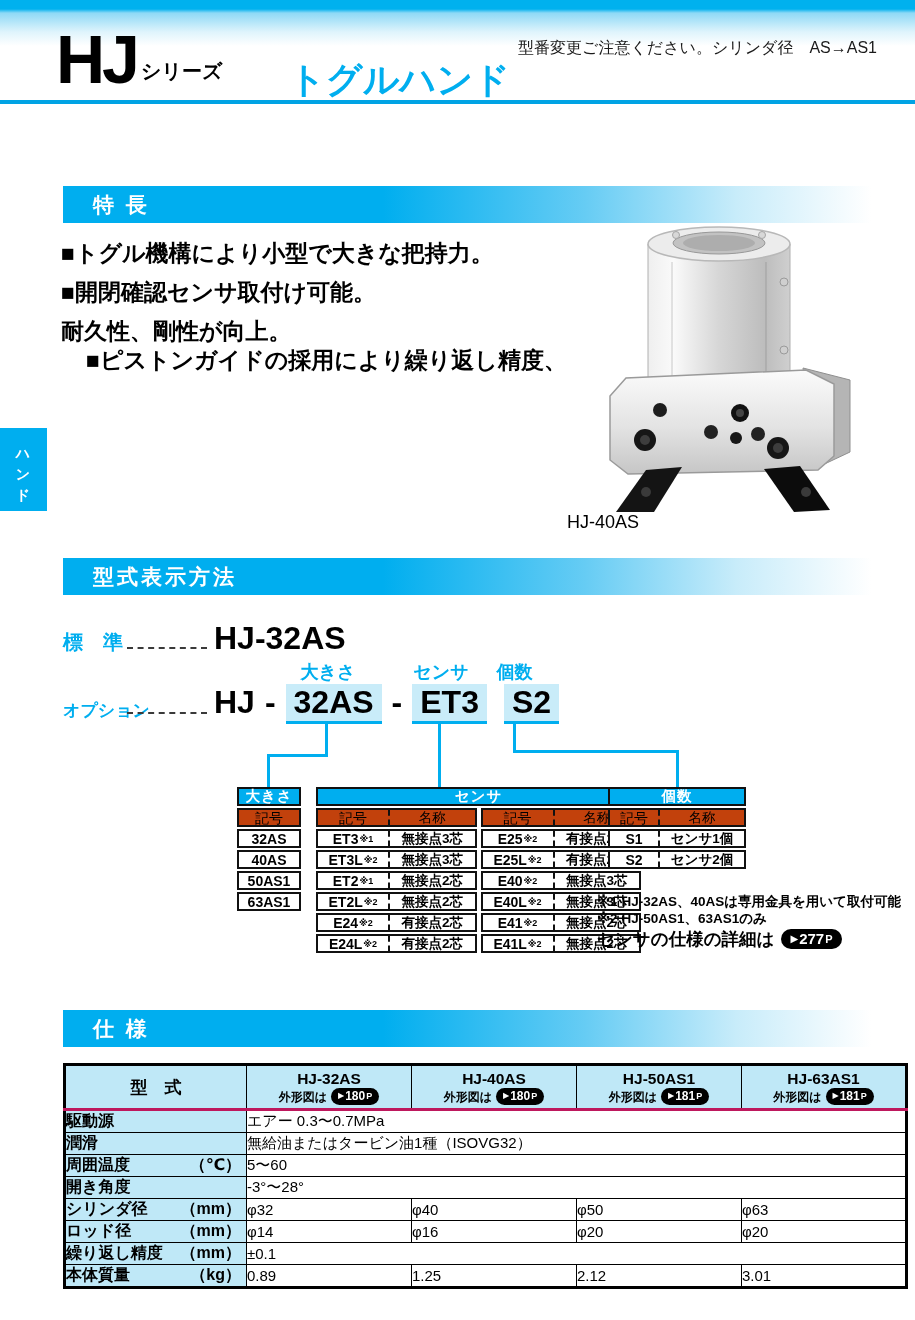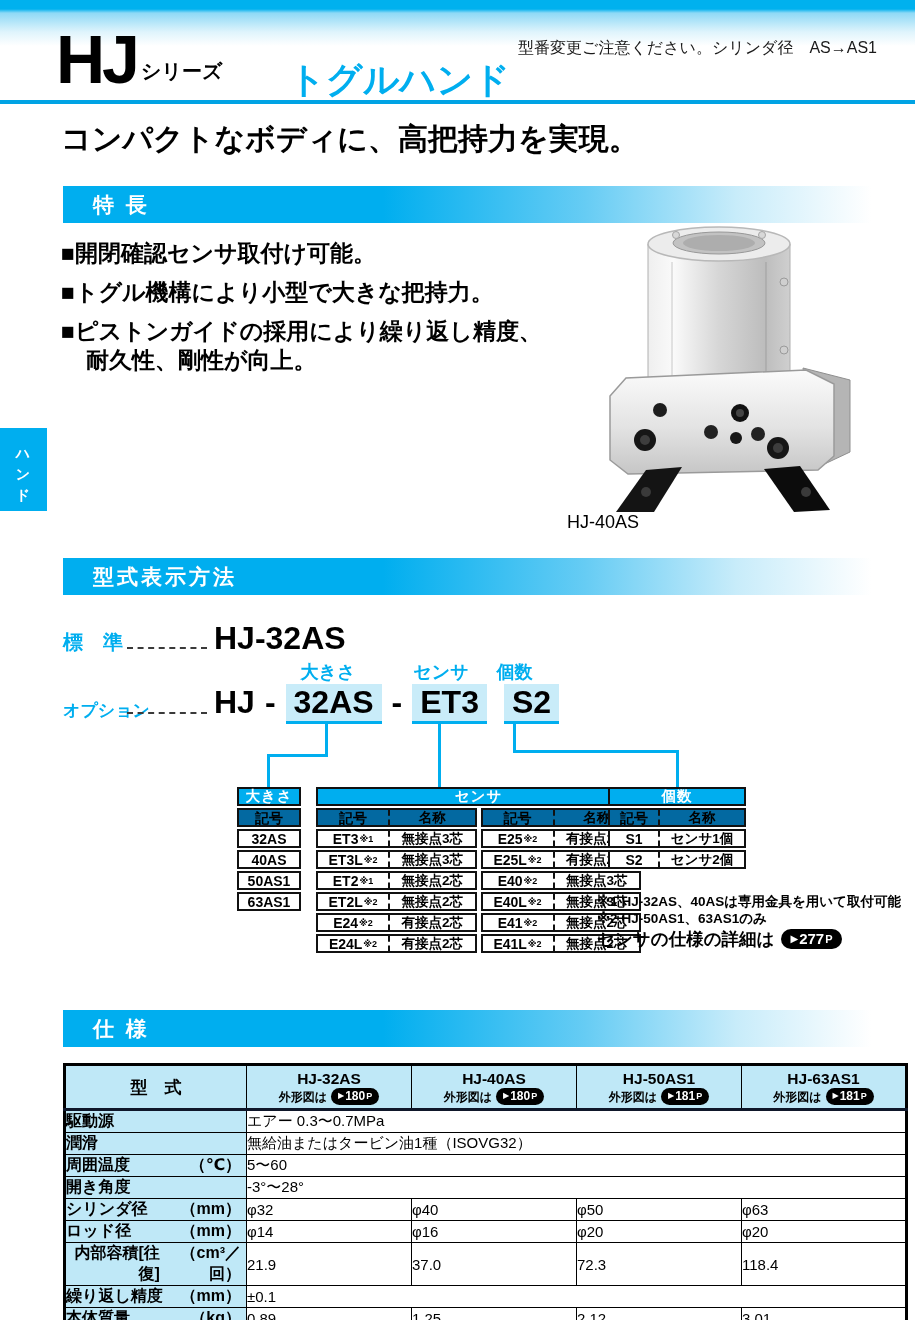--- a/index.html
+++ b/index.html
@@ -60,21 +60,21 @@
   .c2v { left:438px; top:721px; width:3px; height:67px; }
   .c3v { left:513px; top:721px; width:3px; height:32px; }
   .c3h { left:513px; top:750px; width:166px; height:3px; }
   .c3d { left:676px; top:750px; width:3px; height:38px; }
 
   
   .tbl { position:absolute; display:flex; flex-direction:column; gap:2px; }
   .tcell { border:2px solid #111; background:#fff; height:19px; display:flex; align-items:center;
     justify-content:center; font-size:14px; font-weight:700; line-height:1; }
   .thead { background:#00aeef; color:#fff; font-size:14.5px; letter-spacing:1px; }
-  .tsub { background:#0369a1; font-weight:700; }
+  .tsub { background:#c2410c; font-weight:400; }
   .size-tbl { left:237px; top:787px; width:64px; }
   .sensor-wrap { position:absolute; left:316px; top:787px; width:325px; display:flex; flex-direction:column; gap:2px; }
   .sensor-cols { display:flex; gap:4px; }
   .scol { display:flex; flex-direction:column; gap:2px; flex:1; }
   .pair { justify-content:flex-start; padding:0; }
   .pcode { width:72px; height:100%; border-right:2px dashed #111; display:flex; align-items:center; justify-content:center; }
   .pname { flex:1; text-align:center; font-size:13.5px; }
   sup.note { font-size:9px; line-height:0; margin-left:1px; }
   .qty-tbl { left:608px; top:787px; width:138px; }
   .qty-tbl .pcode { width:50px; }
@@ -85,21 +85,21 @@
   .badge { background:#000; color:#fff; border-radius:11px; padding:1px 9px 2px; display:inline-flex;
     align-items:center; gap:1px; margin-left:7px; font-weight:800; cursor:pointer; }
   .badge .tri { font-size:10px; } .badge .num { font-size:15px; } .badge .psm { font-size:11px; }
   .badge-sm { border-radius:9px; padding:0 7px 1px; margin-left:4px; }
   .badge-sm .tri { font-size:8px; } .badge-sm .num { font-size:12px; } .badge-sm .psm { font-size:9px; }
 
   
   .spec { position:absolute; left:63px; top:1063px; width:842px; border-collapse:collapse;
     table-layout:fixed; border:3px solid #000; }
   .spec th, .spec td { border:1.5px solid #000; }
-  .spec thead th { background:#bfe8f7; border-bottom:3px solid #0f172a; height:45px; vertical-align:middle; }
+  .spec thead th { background:#bfe8f7; border-bottom:3px solid #be185d; height:45px; vertical-align:middle; }
   .spec-corner { font-size:17px; font-weight:700; }
   .mname { font-size:15.5px; font-weight:800; line-height:19px; text-align:center; }
   .mdraw { font-size:12px; font-weight:700; display:flex; align-items:center; justify-content:center; line-height:16px; }
   .spec tbody th { background:#bfe8f7; text-align:right; padding:0 5px 0 0; font-size:16px; font-weight:700; height:21px; }
   .lbl-row { display:flex; justify-content:space-between; align-items:center; }
   .spec tbody td { text-align:left; font-size:15px; font-weight:400; height:21px; }
 </style>
 </head>
 <body>
 
@@ -107,28 +107,27 @@
 
   <div class="top-band"></div>
 
   <div class="brand">
     <span class="brand-hj">HJ</span>
     <span class="brand-suffix">シリーズ</span>
   </div>
   <div class="prod-name">トグルハンド</div>
   <div class="notice">型番変更ご注意ください。シリンダ径　AS→AS1</div>
   <div class="rule"></div>
-  <div class="tagline">コンパクトなボディに、高把持力を実現。</div>
 
   <div class="secbar bar-features">特 長</div>
   <div class="feature-list">
+      <div class="feat">■トグル機構により小型で大きな把持力。</div>
       <div class="feat">■開閉確認センサ取付け可能。</div>
-      <div class="feat">■トグル機構により小型で大きな把持力。</div>
+      <div class="feat">耐久性、剛性が向上。</div>
       <div class="feat">■ピストンガイドの採用により繰り返し精度、</div>
-      <div class="feat">耐久性、剛性が向上。</div>
     </div>
 
   <div class="hand-tab">ハンド</div>
 
   <svg class="photo" viewBox="0 0 322 292" xmlns="http://www.w3.org/2000/svg">
     <defs>
       <linearGradient id="gcyl" x1="0" y1="0" x2="1" y2="0">
         <stop offset="0" stop-color="#efefef"></stop>
           <stop offset="0.18" stop-color="#fafafa"></stop>
         <stop offset="0.5" stop-color="#d6d6d6"></stop>
@@ -417,32 +416,20 @@
             </div>
           </th>
           <td>φ14</td>
           <td>φ16</td>
           <td>φ20</td>
           <td>φ20</td>
         </tr>
         <tr>
           <th>
             <div class="lbl-row">
-              <span class="lbl">内部容積[往復]</span>
-              <span class="unit">（cm³／回）</span>
-            </div>
-          </th>
-          <td>21.9</td>
-          <td>37.0</td>
-          <td>72.3</td>
-          <td>118.4</td>
-        </tr>
-        <tr>
-          <th>
-            <div class="lbl-row">
               <span class="lbl">繰り返し精度</span>
               <span class="unit">（mm）</span>
             </div>
           </th>
           <td colspan="4">±0.1</td>
         </tr>
         <tr>
           <th>
             <div class="lbl-row">
               <span class="lbl">本体質量</span>

